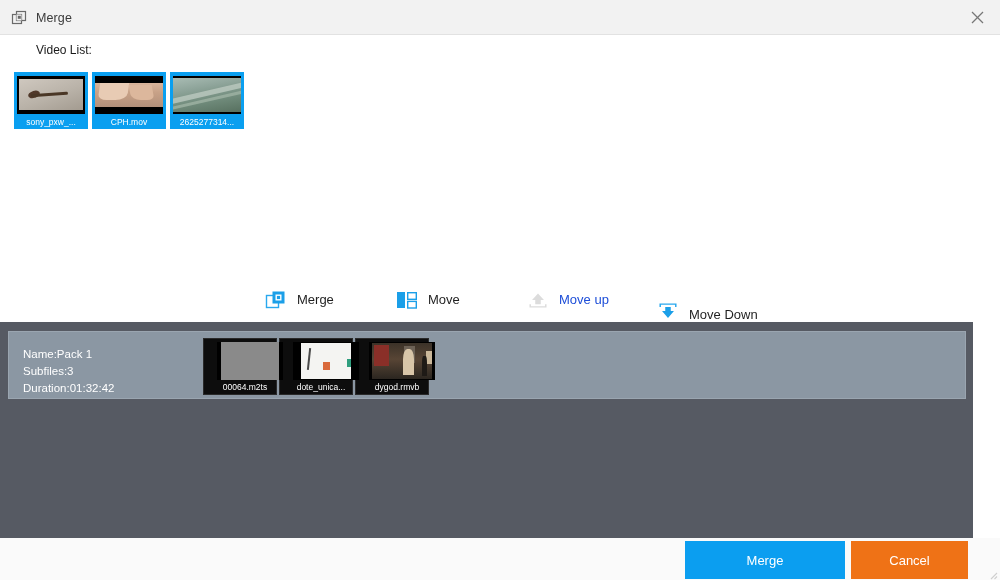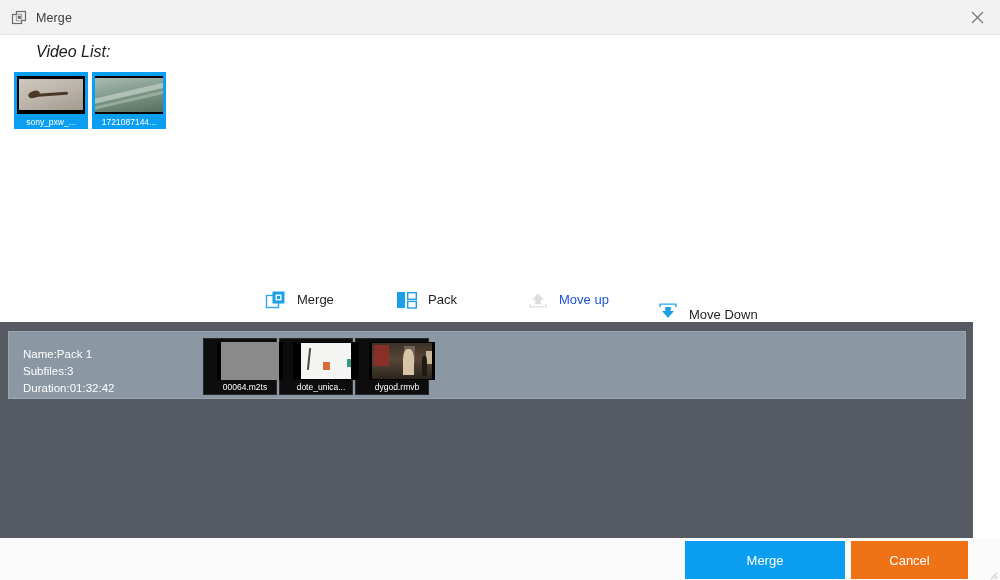--- a/index.html
+++ b/index.html
@@ -52,23 +52,22 @@
   .videolist-area {
     position: absolute;
     left: 0; top: 35px;
     width: 1000px;
     height: 242px;
     background: #ffffff;
   }
   .videolist-label {
     position: absolute;
     left: 36px; top: 8px;
-    font-size: 16px;
+    font-size: 12px;
     color: #1a1a1a;
-    font-style: italic;
   }
   .thumbs-row {
     position: absolute;
     left: 14px; top: 37px;
     display: flex;
     gap: 4px;
   }
   .thumb-card {
     width: 74px;
     background: #0a9ff0;
@@ -350,26 +349,32 @@
   <div class="videolist-label">Video List:</div>
   <div class="thumbs-row">
 
     <div class="thumb-card">
       <div class="thumb-img">
         <div class="art-sony"></div>
       </div>
       <div class="thumb-name">sony_pxw_...</div>
     </div>
 
+    <div class="thumb-card">
+      <div class="thumb-img">
+        <div class="art-cph"></div>
+      </div>
+      <div class="thumb-name">CPH.mov</div>
+    </div>
 
     <div class="thumb-card">
       <div class="thumb-img">
         <div class="art-aerial"></div>
       </div>
-      <div class="thumb-name">1721087144...</div>
+      <div class="thumb-name">2625277314...</div>
     </div>
 
   </div>
 </div>
 
 <div class="toolbar">
 
   <div class="tool-btn" style="left:265px;">
     <span class="tool-icon">
       <svg width="22" height="22" viewBox="0 0 22 22">
@@ -383,21 +388,21 @@
   </div>
 
   <div class="tool-btn" style="left:396px;">
     <span class="tool-icon">
       <svg width="22" height="22" viewBox="0 0 22 22">
         <rect x="1" y="3" width="8" height="16" fill="#1b9fe8"></rect>
         <rect x="11.7" y="3.7" width="8.6" height="6.6" fill="none" stroke="#1b9fe8" stroke-width="1.4"></rect>
         <rect x="11.7" y="12.4" width="8.6" height="6.6" fill="none" stroke="#1b9fe8" stroke-width="1.4"></rect>
       </svg>
     </span>
-    <span class="tool-label">Pack</span>
+    <span class="tool-label">Move</span>
   </div>
 
   <div class="tool-btn disabled" style="left:527px;">
     <span class="tool-icon">
       <svg width="24" height="22" viewBox="0 0 24 22">
         <path d="M12 4 L18.5 11 H15 V15.5 H9 V11 H5.5 Z" fill="#dcdcdc"></path>
         <path d="M3.5 15.5 V18.5 H20.5 V15.5" fill="none" stroke="#dcdcdc" stroke-width="1.6"></path>
       </svg>
     </span>
     <span class="tool-label">Move up</span>

